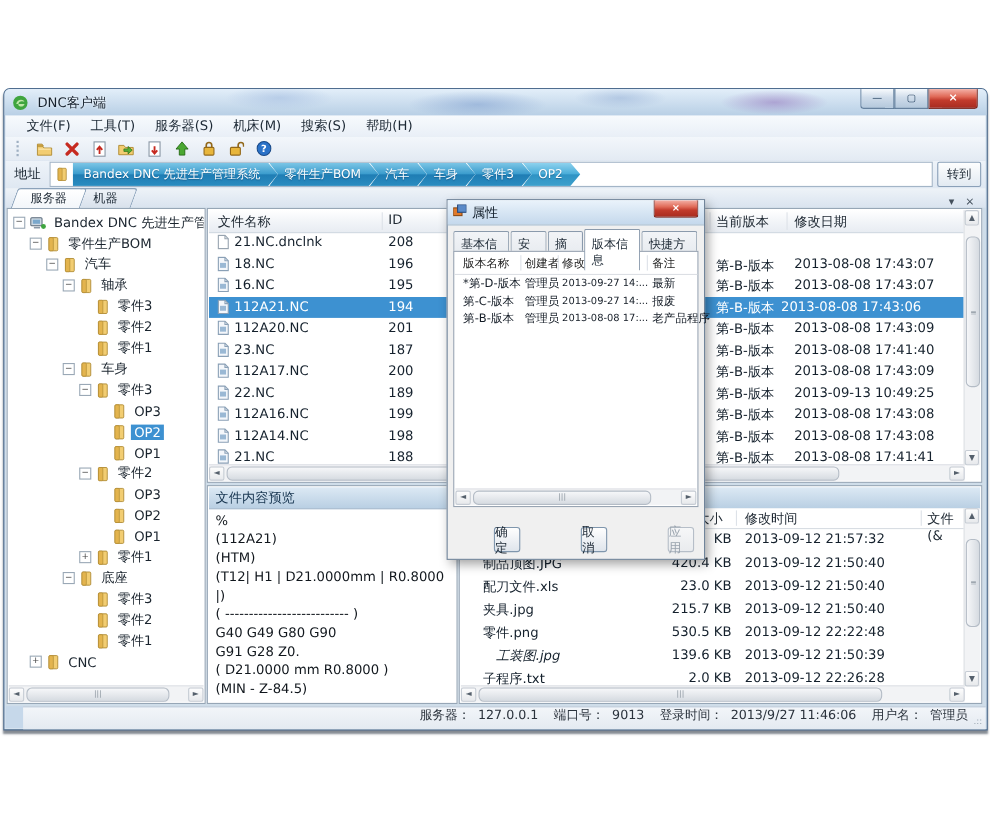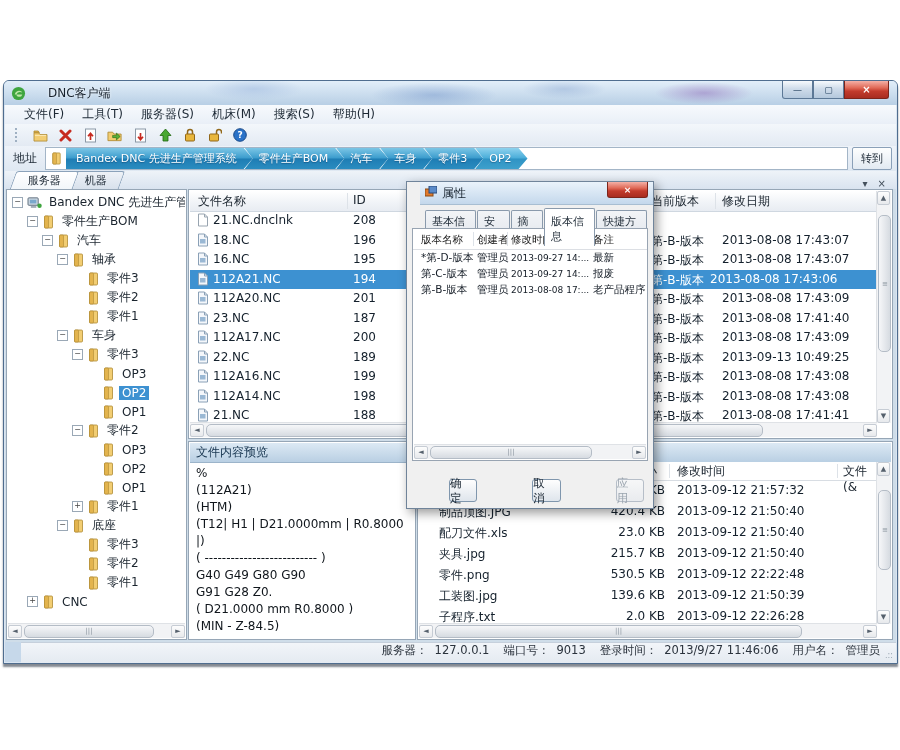--- a/index.html
+++ b/index.html
@@ -12,21 +12,21 @@
     background:#c6d8ea;box-shadow:0 3px 2px rgba(30,40,55,.55),0 0 0 1px rgba(255,255,255,.35) inset;}
 
   .titlebar{position:absolute;left:0;top:0;right:0;height:24px;border-radius:5px 5px 0 0;overflow:hidden;
     background:
       radial-gradient(70px 16px at 700px 12px, rgba(146,116,188,.55), transparent 70%),
       radial-gradient(90px 18px at 430px 14px, rgba(110,145,200,.45), transparent 70%),
       radial-gradient(70px 16px at 250px 8px, rgba(165,190,225,.6), transparent 70%),
       radial-gradient(60px 14px at 560px 8px, rgba(130,160,205,.4), transparent 70%),
       linear-gradient(180deg,#e2eef9,#b8cfe5);
     display:flex;align-items:center;padding-left:7px;}
-  .title-text{font-size:12px;color:#15202c;margin-left:18px;text-shadow:0 0 3px #fff;}
+  .title-text{font-size:12px;color:#15202c;margin-left:4px;text-shadow:0 0 3px #fff;}
   .win-btns{position:absolute;right:8px;top:0;display:flex;}
   .win-btn{width:29px;height:17px;margin-left:0;border:1px solid #5c7896;border-top:none;
     background:linear-gradient(#f7fafd,#cfdcea 45%,#b4c8dc);border-radius:0;
     display:flex;align-items:center;justify-content:center;font-size:9px;color:#1c3a58;}
   .win-btn:first-child{border-radius:0 0 0 3px;}
   .win-btn.close{width:43px;border-radius:0 0 3px 0;color:#fff;font-weight:bold;font-size:10px;
     background:linear-gradient(#f4b0a6,#e06a58 40%,#c23b2c 60%,#a82c20);border-color:#7c241a;}
 
   .menubar{position:absolute;left:1px;right:1px;top:24px;height:19px;display:flex;align-items:center;
     background:linear-gradient(#f7fafd,#e9eff7);border-bottom:1px solid #dde5ee;font-size:12px;color:#1c2834;padding-left:10px;}
@@ -105,21 +105,21 @@
   .sb-v{position:absolute;width:14px;background:#f2f3f5;border-left:1px solid #dfe2e6;}
   .sb-btn{width:14px;height:13px;flex:none;display:flex;align-items:center;justify-content:center;font-size:7px;color:#55606c;
     background:linear-gradient(#fdfdfd,#e7e9ec);border:1px solid #c6ccd4;border-radius:2px;box-sizing:border-box;}
   .sb-v .sb-btn{width:13px;height:14px;margin-left:0;}
   .sb-thumb-h{height:11px;border:1px solid #b4bcc6;border-radius:5px;background:linear-gradient(#f6f7f9,#d6dbe1);position:relative;margin:0 2px;}
   .sb-thumb-v{width:11px;border:1px solid #b4bcc6;border-radius:5px;background:linear-gradient(90deg,#f6f7f9,#d6dbe1);position:absolute;left:1px;}
   .grip{position:absolute;left:50%;top:50%;transform:translate(-50%,-50%);font-size:7px;color:#8a949e;letter-spacing:0;}
 
   
   .dialog{position:absolute;left:402px;top:100px;width:233px;height:326px;background:#f0f0f0;
-    border:1px solid #70849a;box-shadow:3px 4px 10px rgba(0,0,0,.4);z-index:50;padding-left:13px;}
+    border:1px solid #70849a;box-shadow:3px 4px 10px rgba(0,0,0,.4);z-index:50;}
   .dlg-title{height:22px;display:flex;align-items:center;padding:0 5px;font-size:12px;color:#16222e;
     background:linear-gradient(#eaf3fb,#c4d8ec);border-bottom:1px solid #a8bed2;}
   .dlg-title .ttl{margin-left:5px;}
   .dlg-close{margin-left:auto;width:39px;height:15px;align-self:flex-start;display:flex;align-items:center;justify-content:center;
     color:#fff;font-size:9px;font-weight:bold;border:1px solid #7c241a;border-top:none;border-radius:0 0 3px 3px;
     background:linear-gradient(#f4b0a6,#e06a58 40%,#c23b2c 60%,#a82c20);}
   .dlg-tabs{display:flex;padding:5px 5px 0;font-size:11px;color:#1c2834;}
   .dlg-tab{padding:3px 6px 2px;border:1px solid #8a9aac;border-bottom:none;border-radius:2px 2px 0 0;margin-right:1px;
     background:linear-gradient(#f2f4f7,#dfe4ea);}
   .dlg-tab.active{background:#fff;margin-top:-2px;padding-top:5px;position:relative;z-index:2;}
@@ -694,21 +694,21 @@
               <span style="left: 20px;">夹具.jpg</span>
               <span class="asize" style="left: 156px;">215.7 KB</span>
               <span style="left: 258px;">2013-09-12 21:50:40</span>
             </div>
             <div class="arow">
               <span style="left: 20px;">零件.png</span>
               <span class="asize" style="left: 156px;">530.5 KB</span>
               <span style="left: 258px;">2013-09-12 22:22:48</span>
             </div>
             <div class="arow">
-              <span style="left: 20px;">工装图.jpg</span>
+              <span style="left: 32px; font-style: italic;">工装图.jpg</span>
               <span class="asize" style="left: 156px;">139.6 KB</span>
               <span style="left: 258px;">2013-09-12 21:50:39</span>
             </div>
             <div class="arow">
               <span style="left: 20px;">子程序.txt</span>
               <span class="asize" style="left: 156px;">2.0 KB</span>
               <span style="left: 258px;">2013-09-12 22:26:28</span>
             </div>
           </div>
         <div class="sb-v" style="top:20px;right:1px;bottom:15px;">

